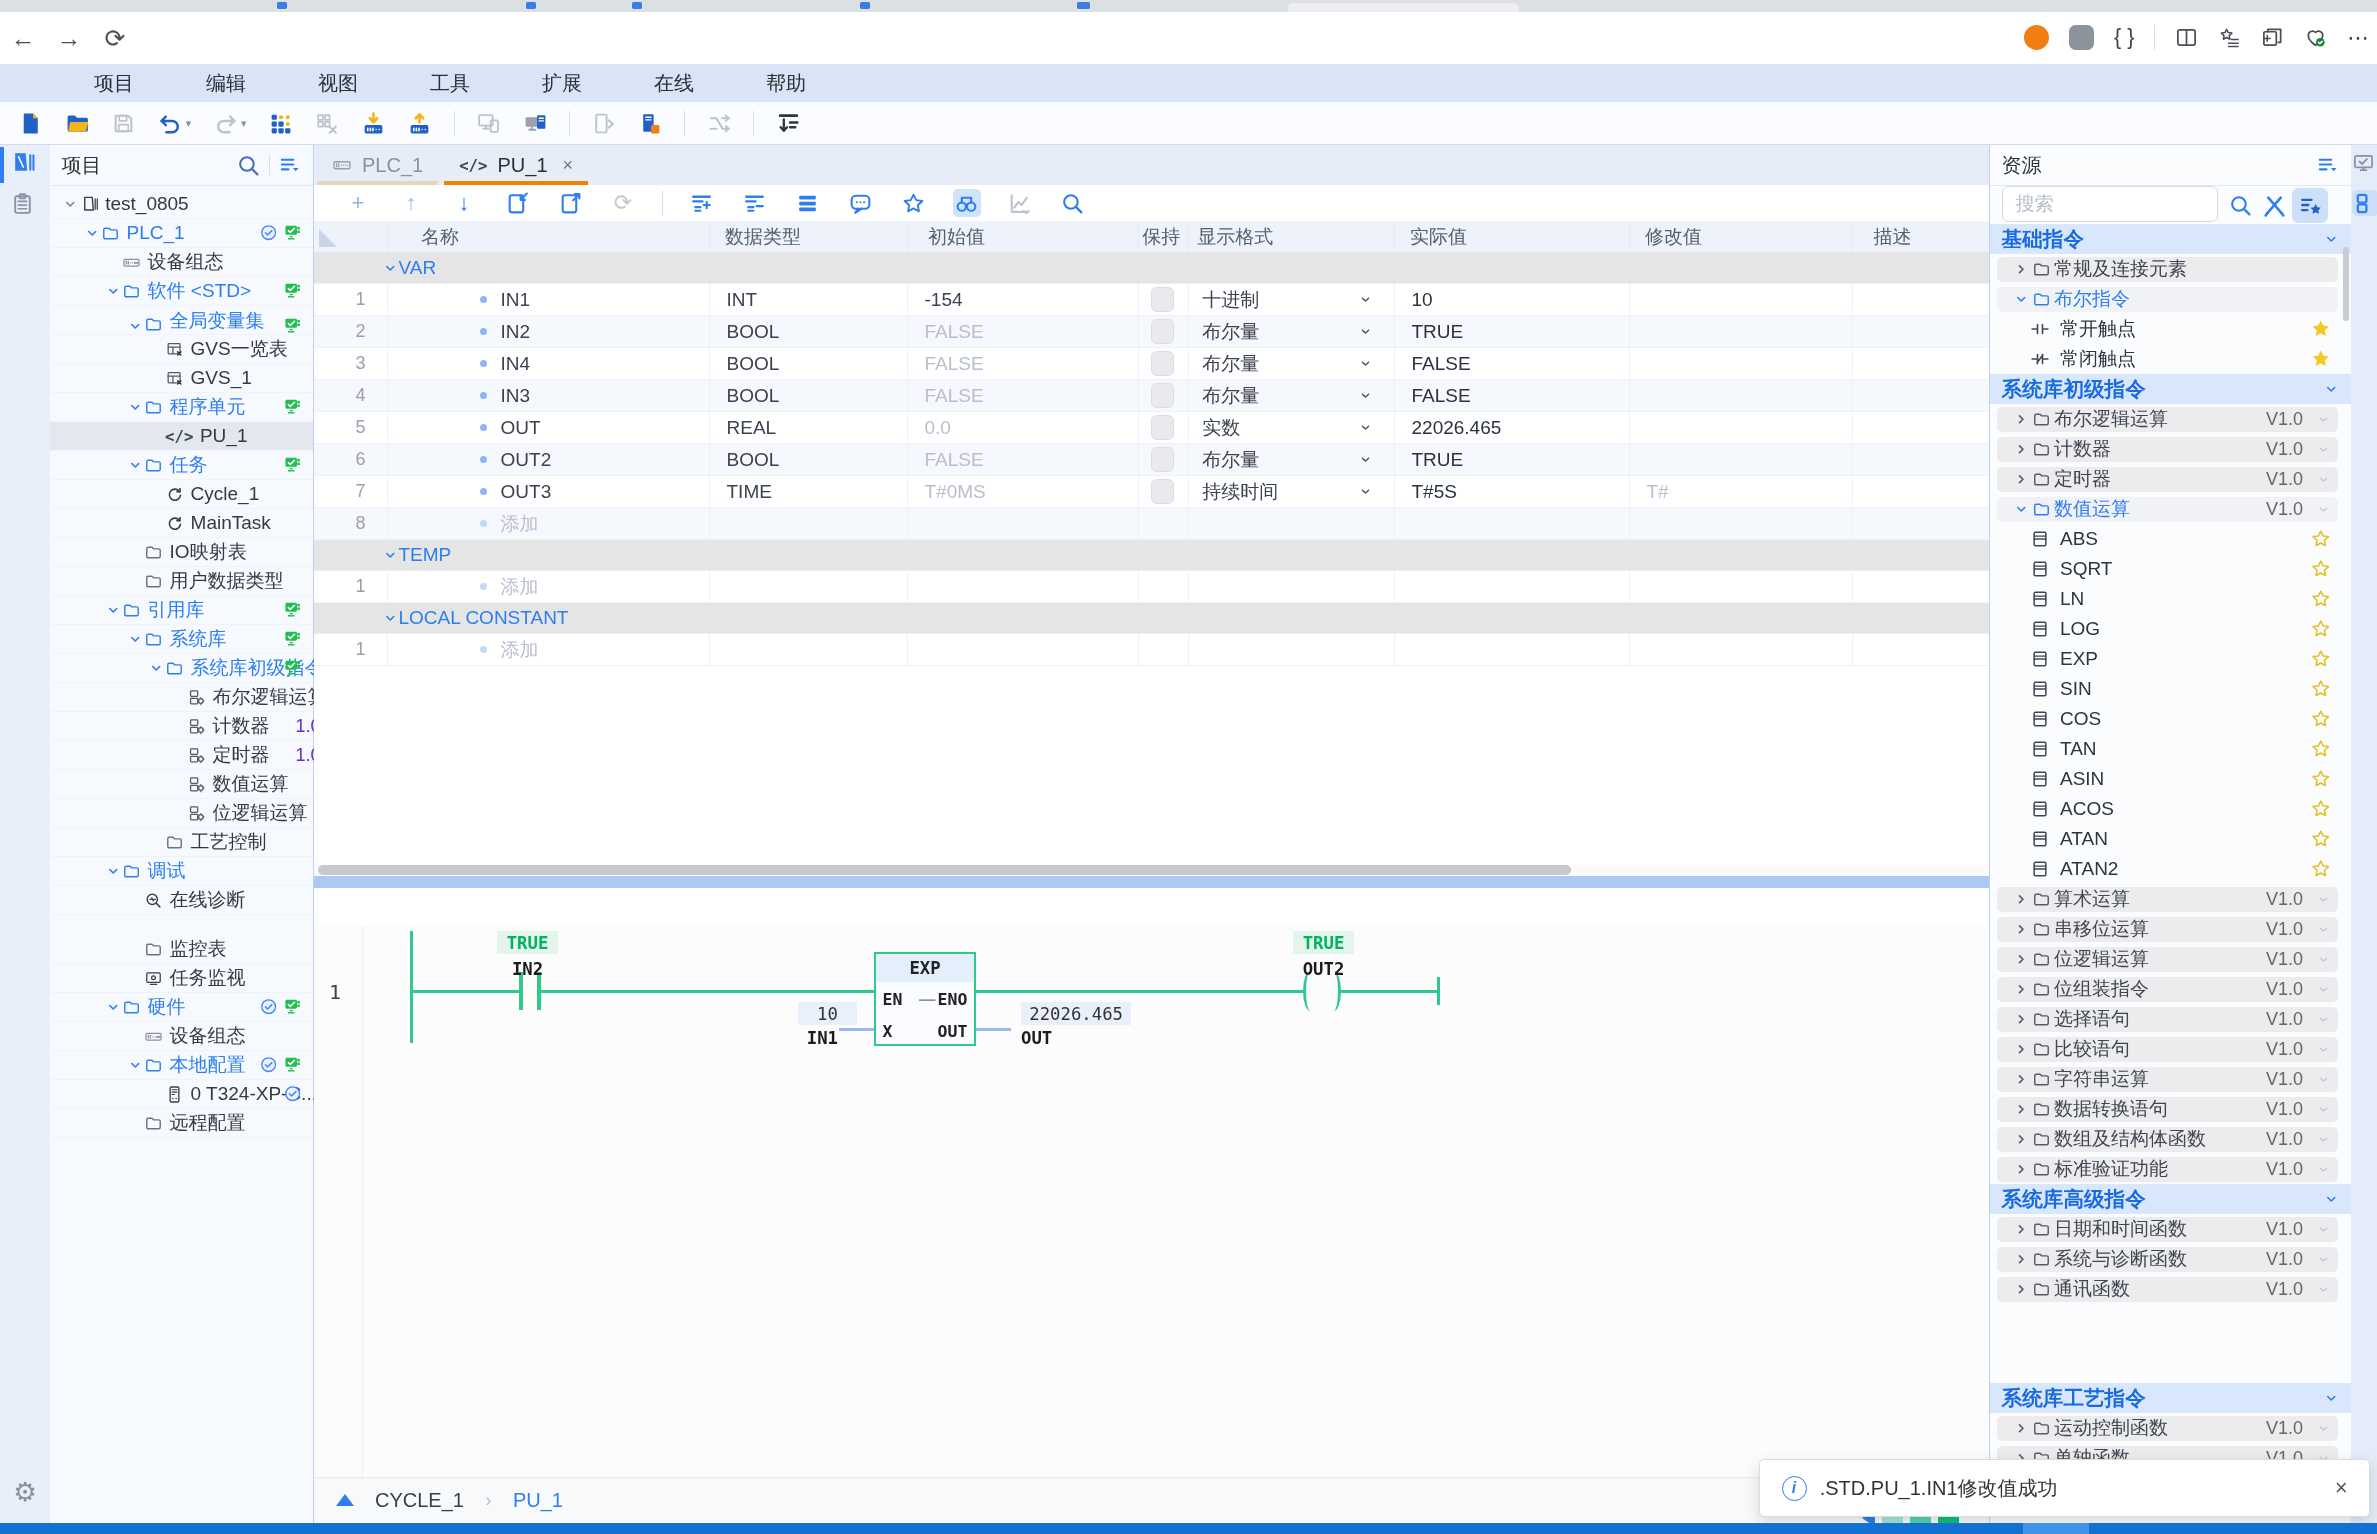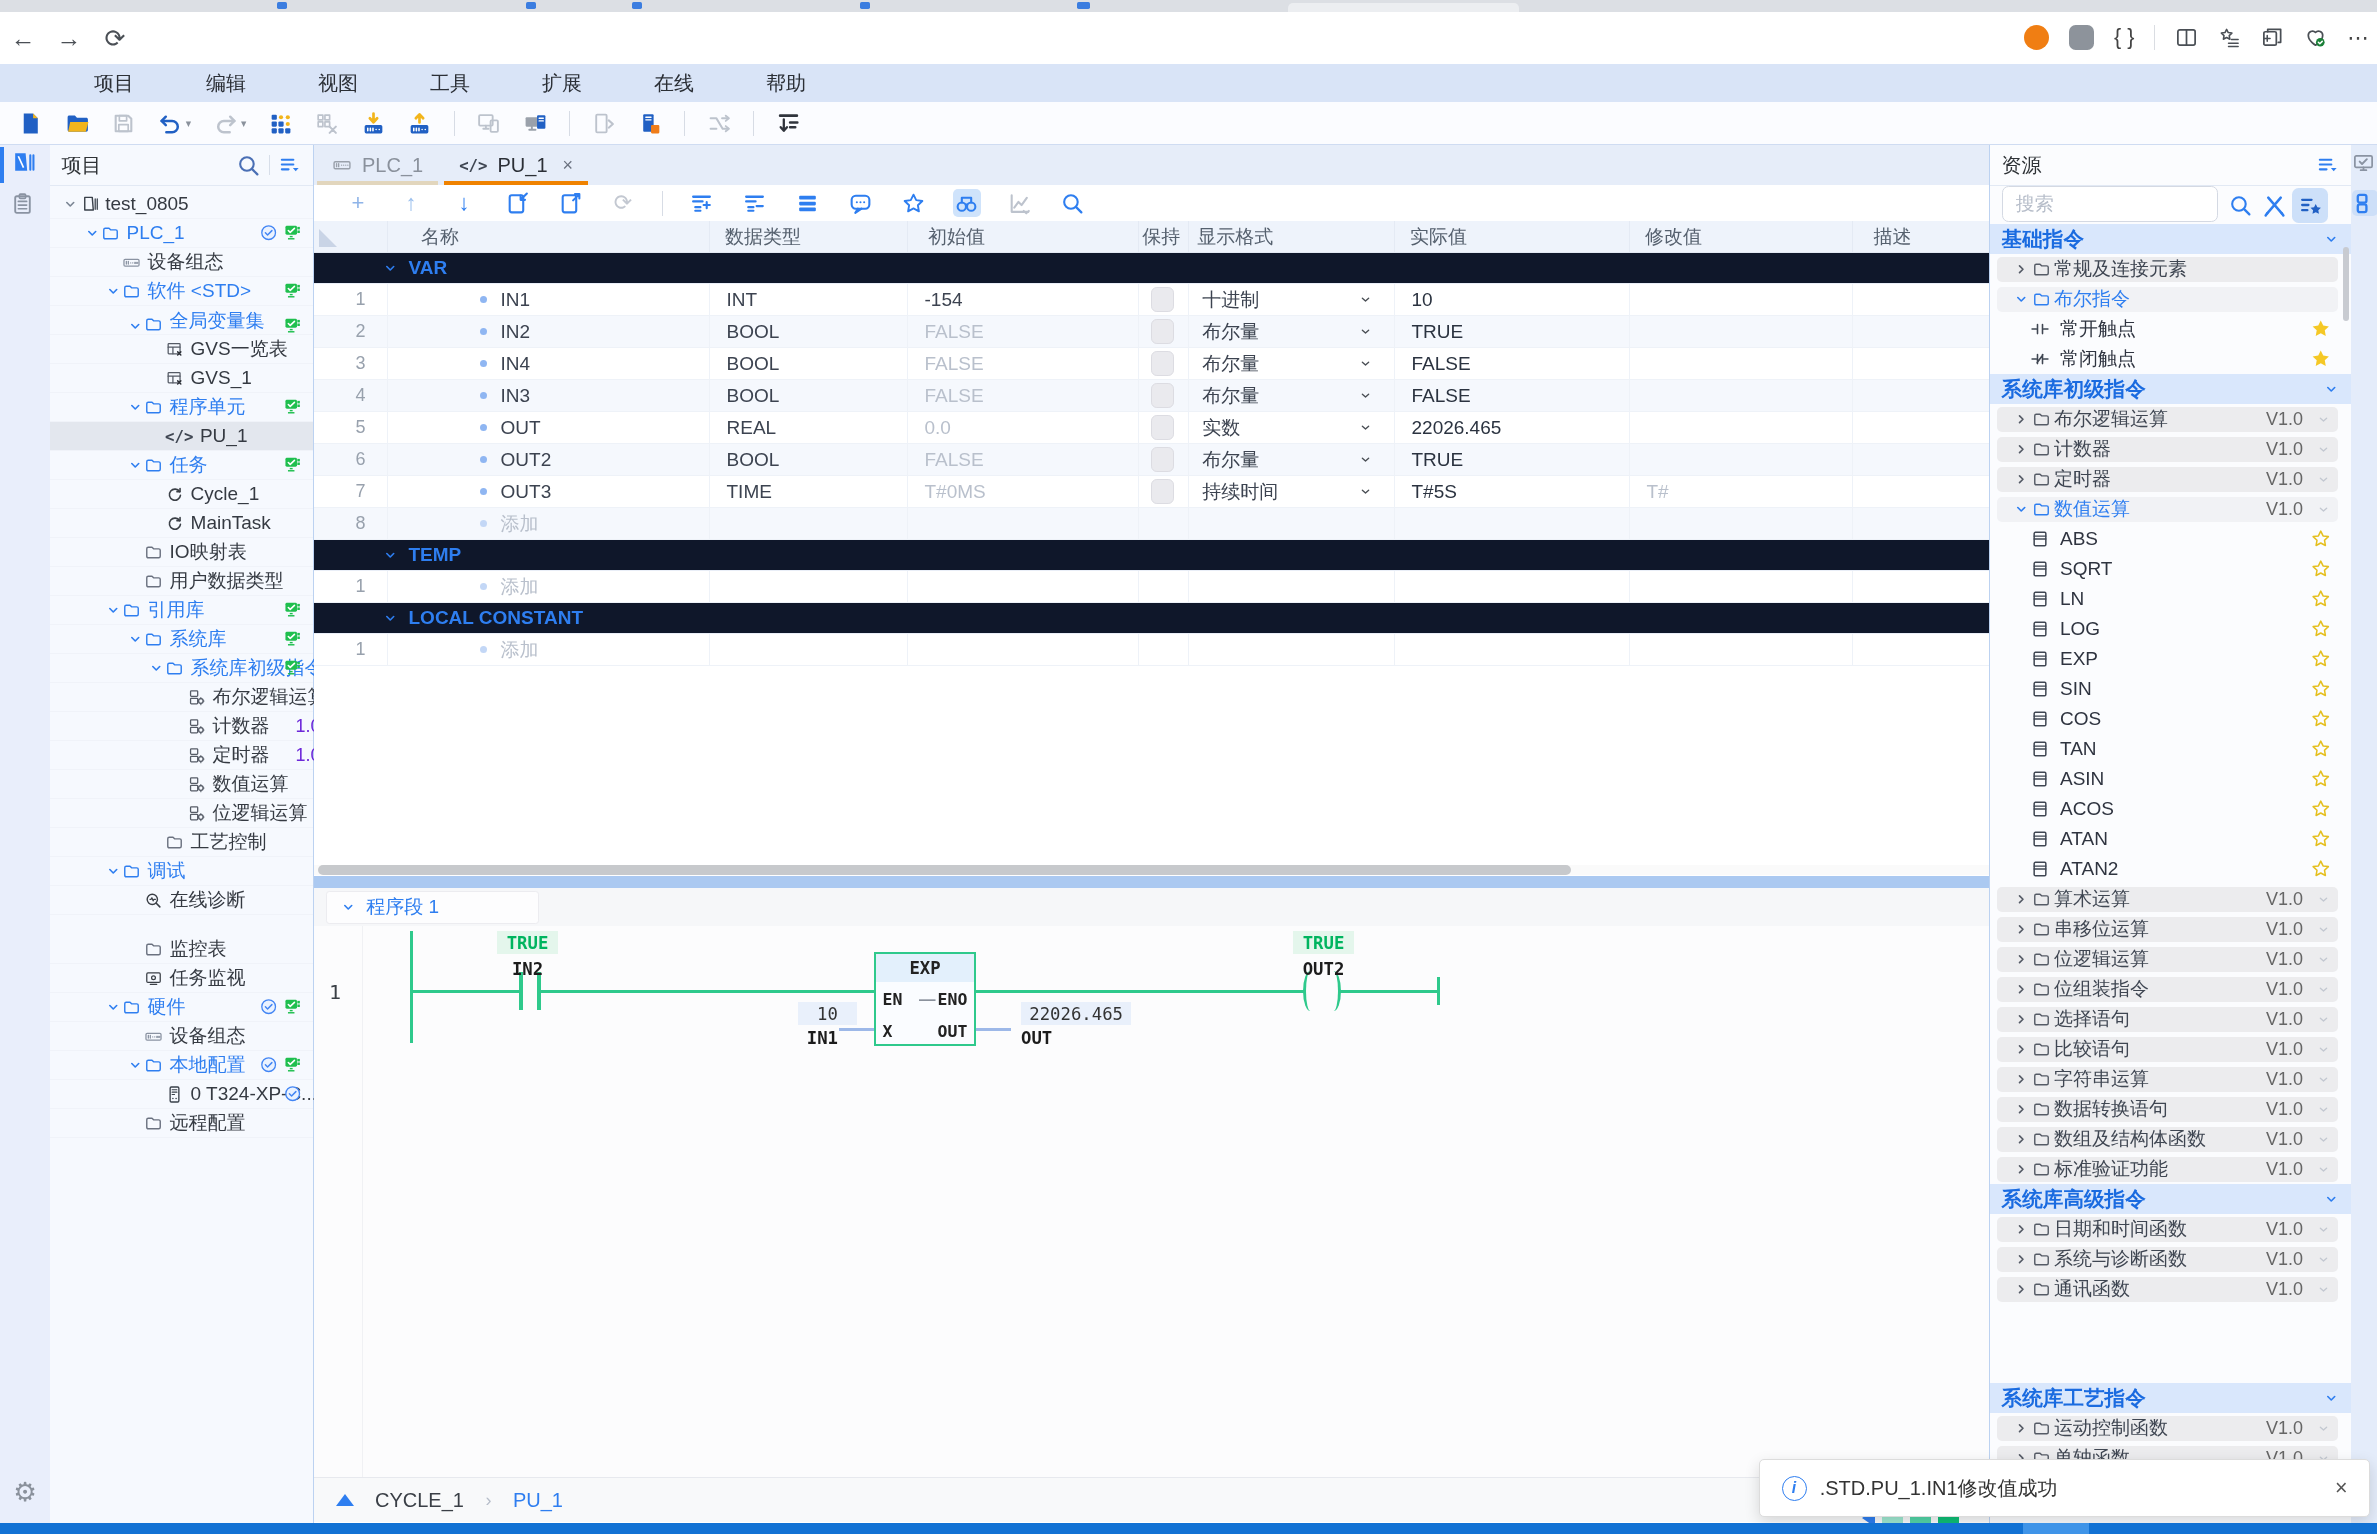--- a/index.html
+++ b/index.html
@@ -65,21 +65,21 @@
   .edi.active{background:#cfe3fb;}
   .edi .gl{font-size:22px;line-height:1;}
 
   
   #tablewrap{position:absolute;left:0;top:76px;width:100%;height:641px;background:#fff;overflow:hidden;}
   .tgrid{display:grid;grid-template-columns:74px 322px 198px 231px 50px 206px 235px 223px 136px;}
   #thead{height:31px;background:#eef3fb;color:#55606e;border-bottom:0.8px solid #e2e8f2;}
   #thead .hc{display:flex;align-items:center;font-size:19px;border-right:0.8px solid #e4eaf4;padding-left:15px;box-sizing:border-box;position:relative;}
   #thead .hc:last-child{border-right:none;}
   #corner-tri{position:absolute;left:5px;bottom:5px;width:0;height:0;border-left:18px solid #c9d4e6;border-top:18px solid transparent;}
-  .grow{height:31px;background:#0f172a;display:flex;align-items:center;padding-left:68px;box-sizing:border-box;gap:10px;border-bottom:0.8px solid #e9eef7;font-weight:bold;}
+  .grow{height:31px;background:#e5e5e5;display:flex;align-items:center;padding-left:68px;box-sizing:border-box;border-bottom:0.8px solid #e9eef7;}
   .grow .gl{color:#2e7ef0;font-size:19px;}
   .trow{height:31px;border-bottom:0.8px solid #eef2f8;}
   .trow.alt{background:#f5f8fd;}
   .trow>div{display:flex;align-items:center;border-right:0.8px solid #eef2f8;box-sizing:border-box;overflow:hidden;}
   .trow>div:last-child{border-right:none;}
   .c-num{justify-content:flex-end;padding-right:21.5px;color:#98a1ad;font-size:18px;}
   .c-name{padding-left:92px;gap:13.2px;}
   .dot{width:7.4px;height:7.4px;border-radius:50%;background:#8fb6f2;flex:none;}
   .dot.lt{background:#c3d7f6;}
   .vtext{color:#3c4350;font-size:19px;}
@@ -1301,30 +1301,20 @@
               <div></div>
             </div>
           </div>
       </div>
 
       <div id="hscroll">
           <div id="hthumb"></div>
         </div>
       <div id="splitter"></div>
 
-      <div id="ladderhd">
-        <div id="lh-box">
-          <span class="ico" id="lh-chev">
-              <svg width="16.5" height="16.5" viewBox="0 0 24 24" fill="none" xmlns="http://www.w3.org/2000/svg">
-                <path d="M7 9.5l5 5 5-5" stroke="#2e7ef0" stroke-width="2.4" stroke-linecap="round" stroke-linejoin="round" fill="none"></path>
-              </svg>
-            </span>
-          <span class="t"><span>程序段</span>&nbsp;<span>1</span></span>
-        </div>
-      </div>
 
       <div id="laddercv">
         <div id="ld-gutter"></div>
         <div id="ld-rung" class="mono">1</div>
         <div id="ld-rail"></div>
         <div class="wire" style="left:96px;top:64px;width:109px"></div>
         <div class="wire" style="left:227px;top:64px;width:333px"></div>
         <div class="wire" style="left:662px;top:64px;width:330px"></div>
         <div class="wire" style="left:1024px;top:64px;width:101px"></div>
         <div class="cbar" style="left:205px;top:46px"></div>

